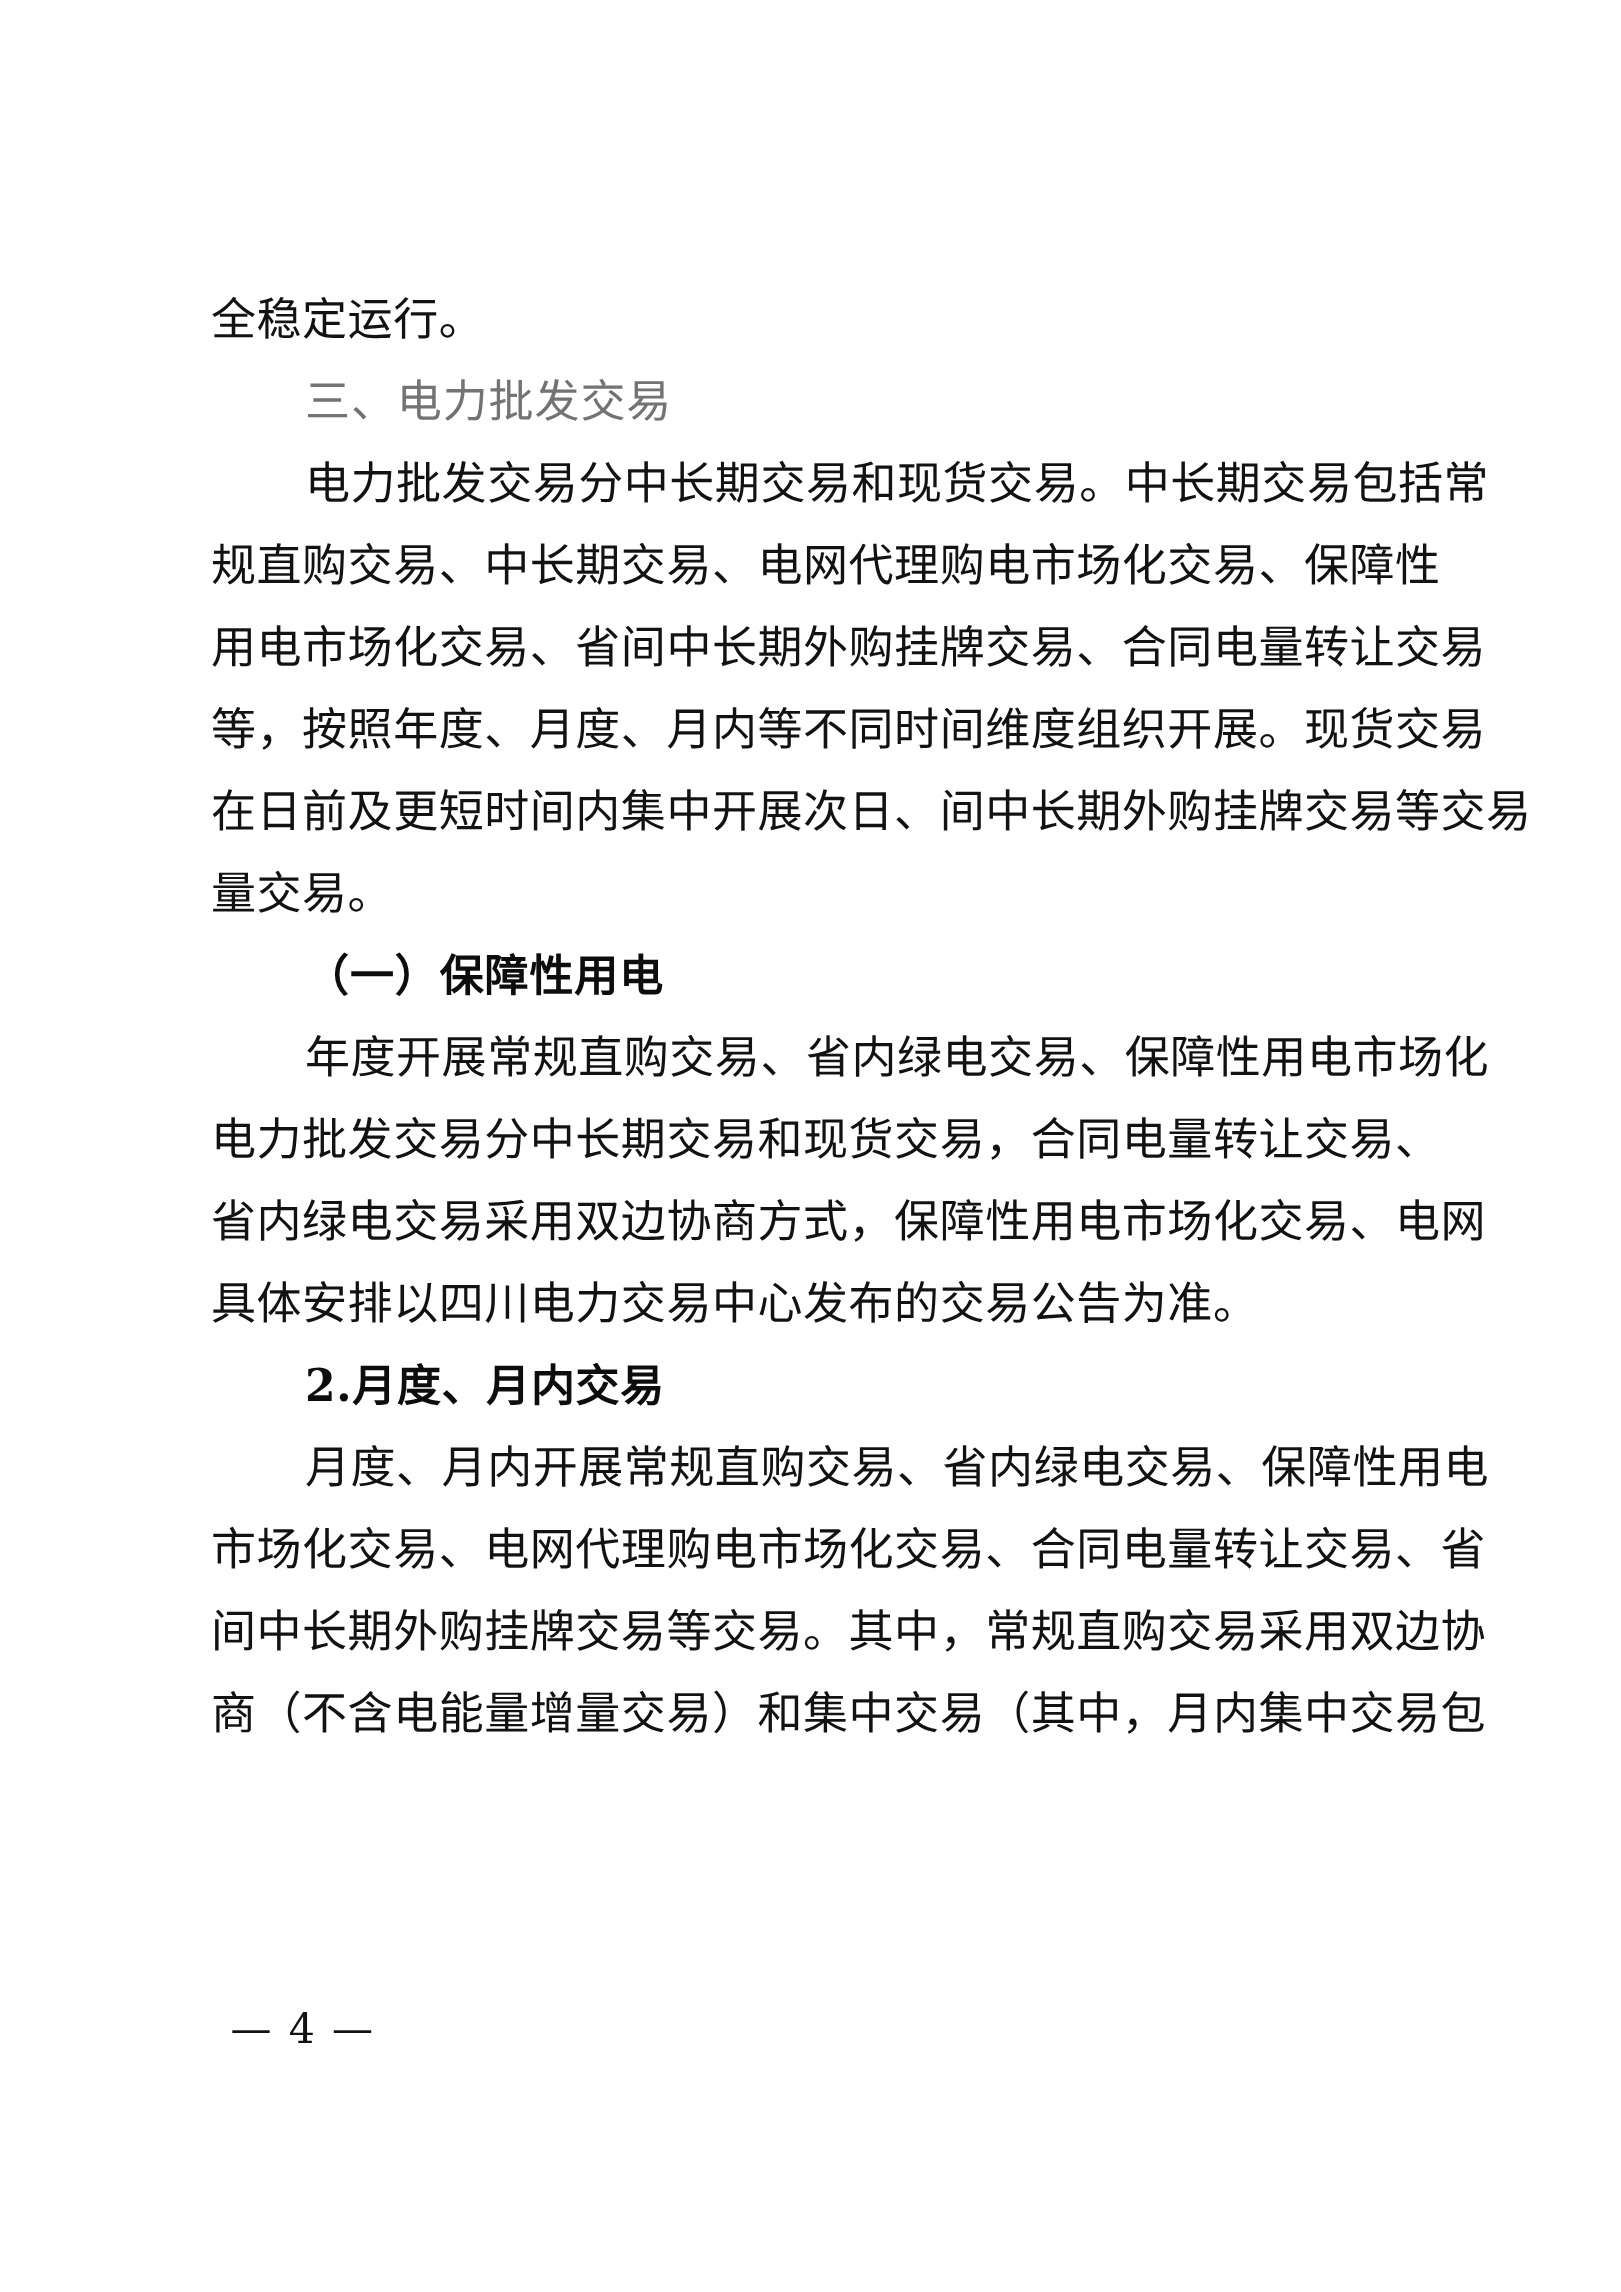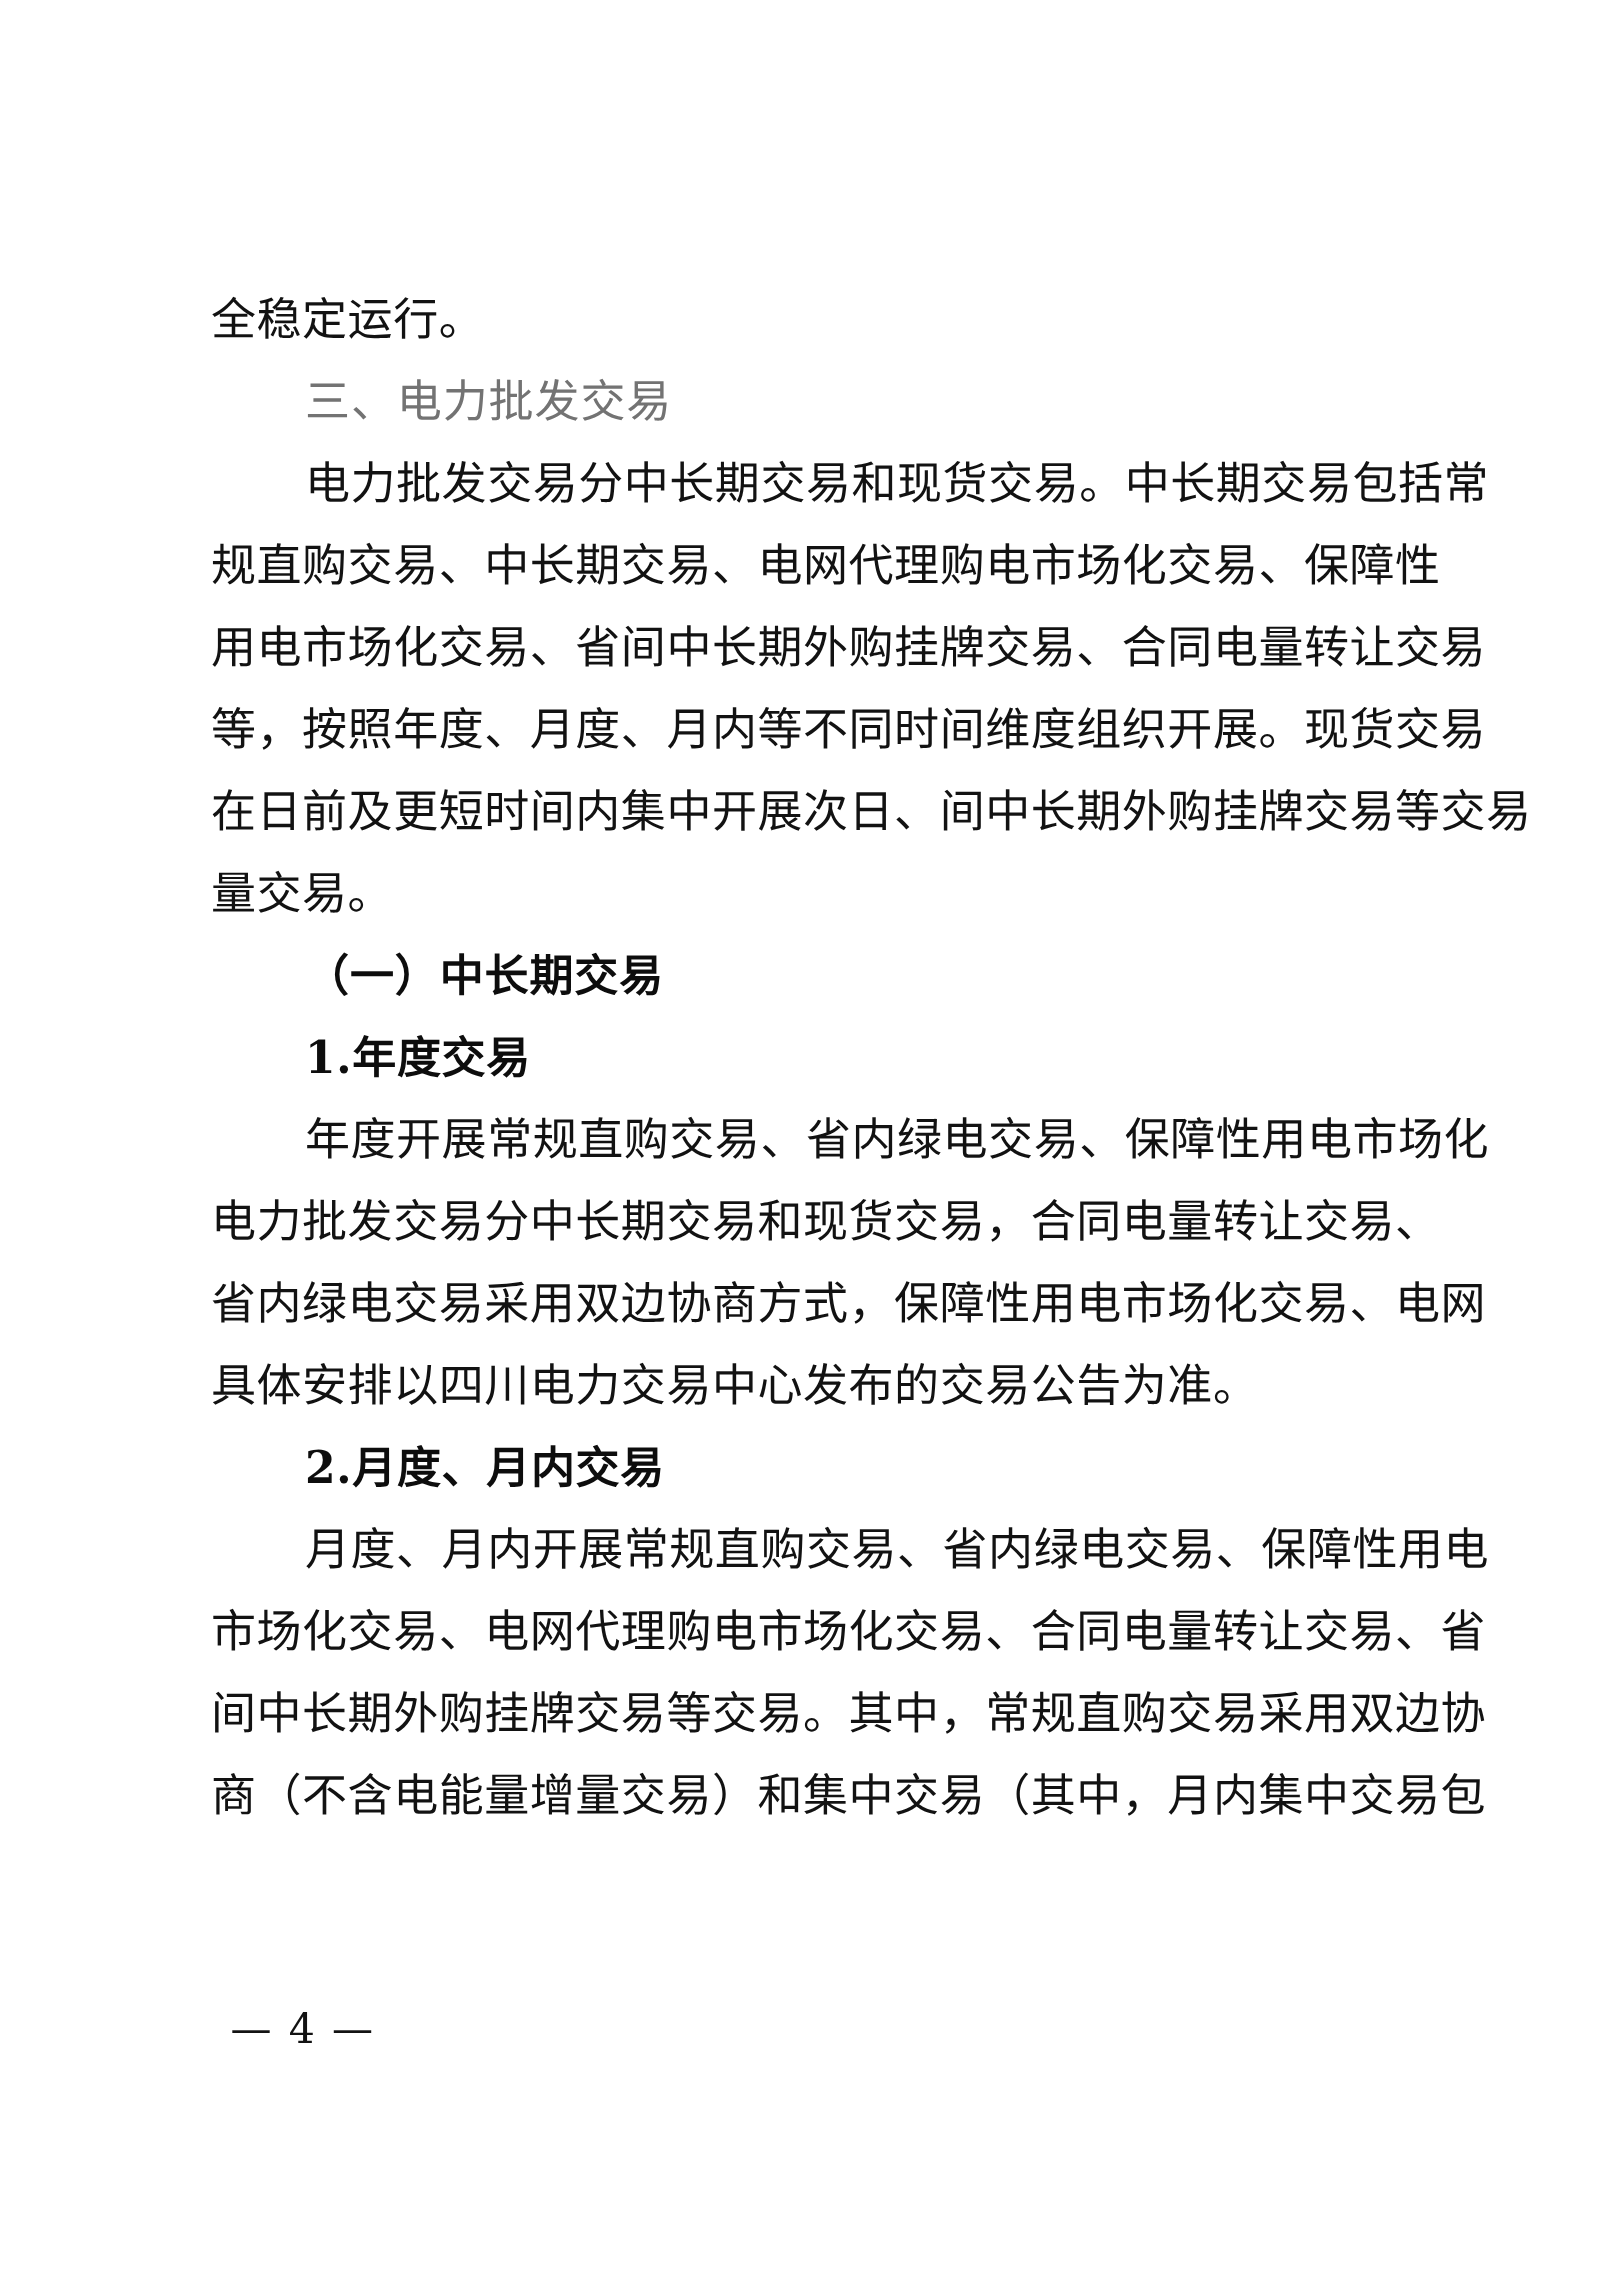--- a/index.html
+++ b/index.html
@@ -100,23 +100,22 @@
 
     <div>
       <div class="ln ind">电力批发交易分中长期交易和现货交易。中长期交易包括常</div>
       <div class="ln">规直购交易、中长期交易、电网代理购电市场化交易、保障性</div>
       <div class="ln">用电市场化交易、省间中长期外购挂牌交易、合同电量转让交易</div>
       <div class="ln">等，按照年度、月度、月内等不同时间维度组织开展。现货交易</div>
       <div class="ln">在日前及更短时间内集中开展次日、间中长期外购挂牌交易等交易</div>
       <div class="ln">量交易。</div>
     </div>
 
-    <div class="h-sub">（一）中长期交易</div>
+    <div class="h-sub">（一）保障性用电</div>
 
-    <div class="h-num" style="text-indent:94px">1.年度交易</div>
 
     <div>
       <div class="ln ind">年度开展常规直购交易、省内绿电交易、保障性用电市场化</div>
       <div class="ln">电力批发交易分中长期交易和现货交易，合同电量转让交易、</div>
       <div class="ln">省内绿电交易采用双边协商方式，保障性用电市场化交易、电网</div>
       <div class="ln">具体安排以四川电力交易中心发布的交易公告为准。</div>
     </div>
 
     <div class="h-num" style="text-indent:94px">2.月度、月内交易</div>
 

